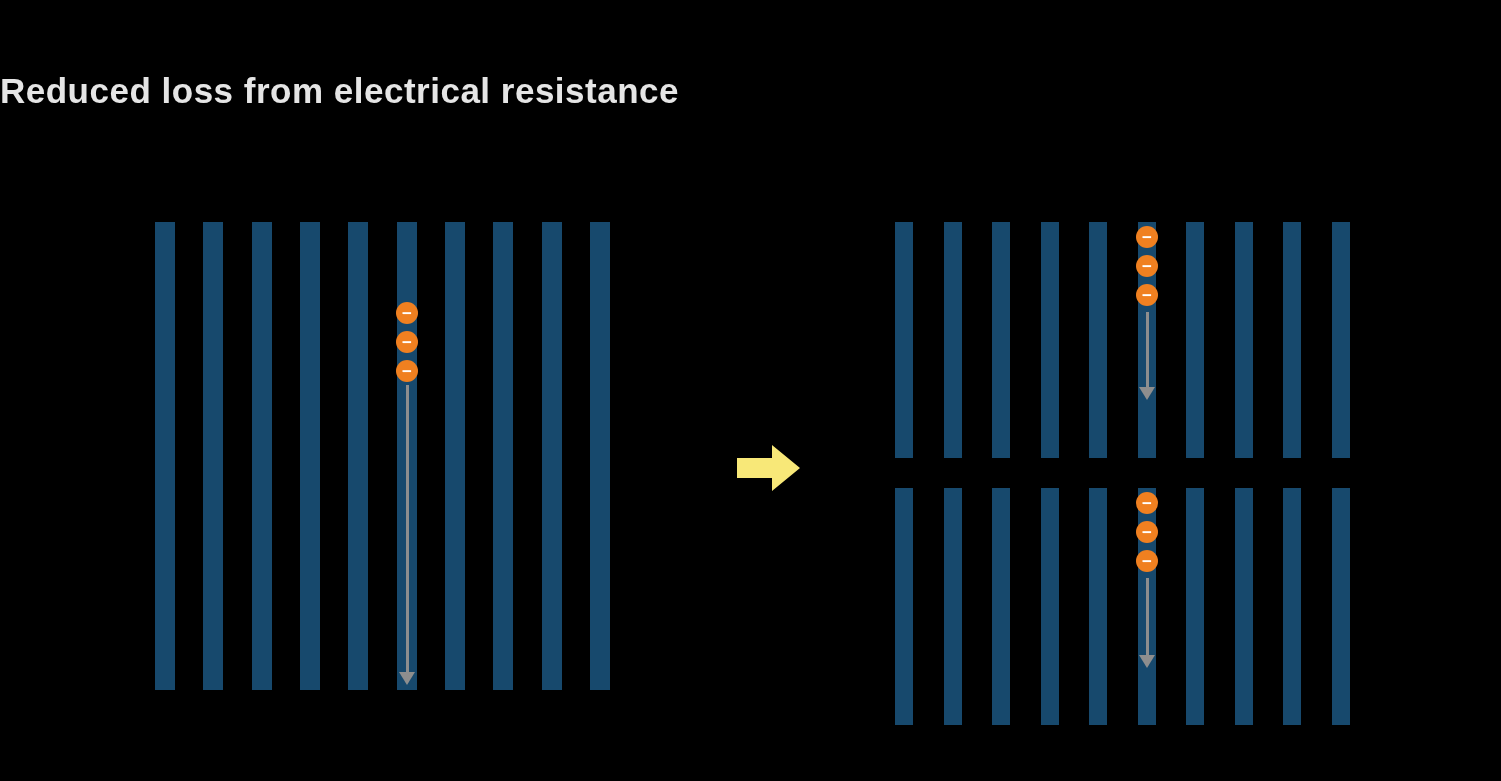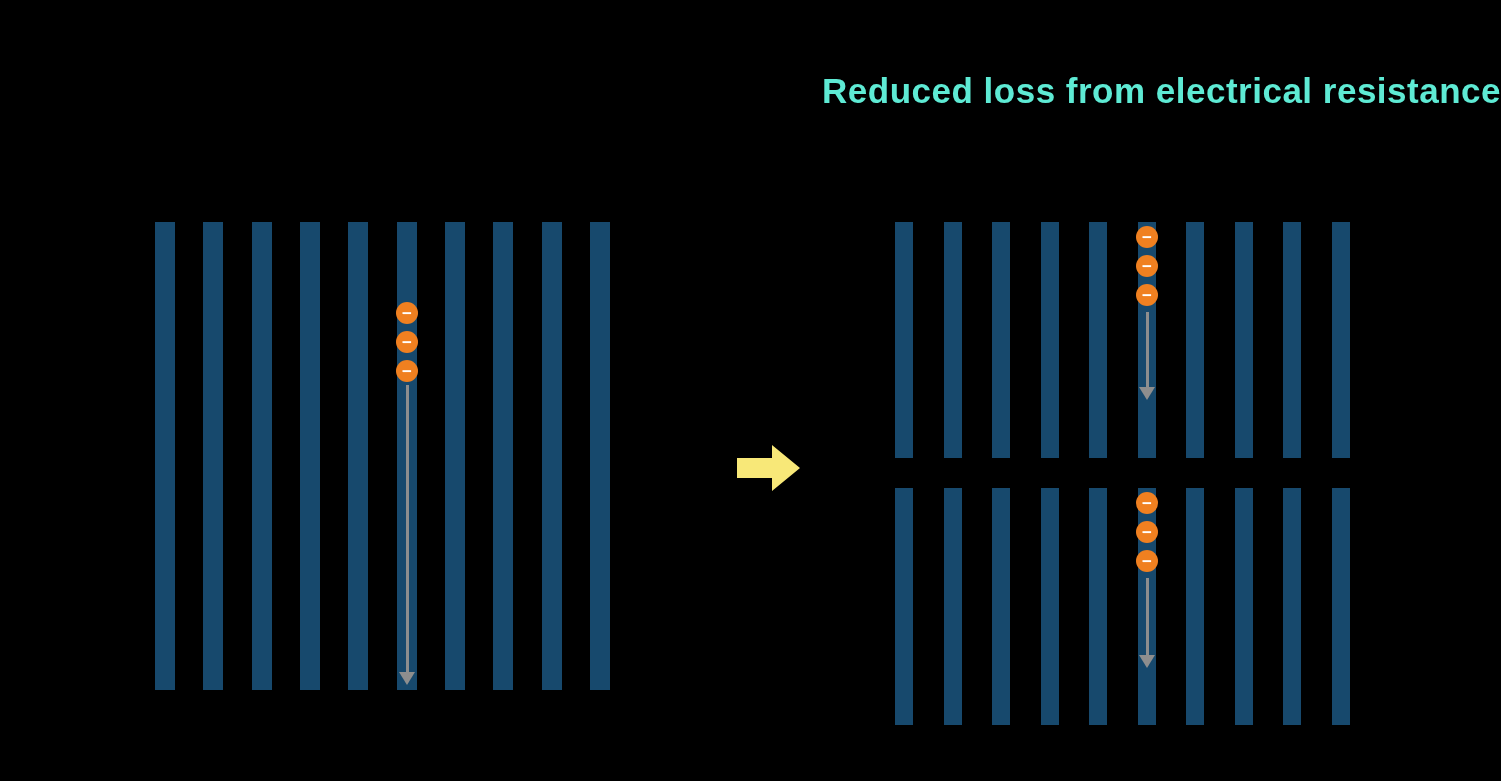--- a/index.html
+++ b/index.html
@@ -11,22 +11,22 @@
   }
   .stage {
     position: relative;
     width: 1501px; height: 781px;
     background: var(--background, #000);
     overflow: hidden;
   }
   .title {
     position: absolute;
     top: 72px; left: 0; width: 100%;
-    text-align: right;
-    color: #5eead4;
+    text-align: left;
+    color: #e5e5e5;
     font-size: 35px;
     font-weight: 800;
     letter-spacing: 0.5px;
     line-height: 1.1;
   }
   .panel { position: absolute; }
   .panel-left        { left: 155px; top: 222px; width: 455px; height: 468px; }
   .panel-right-top   { left: 895px; top: 222px; width: 455px; height: 236px; }
   .panel-right-bottom{ left: 895px; top: 488px; width: 455px; height: 237px; }
 

